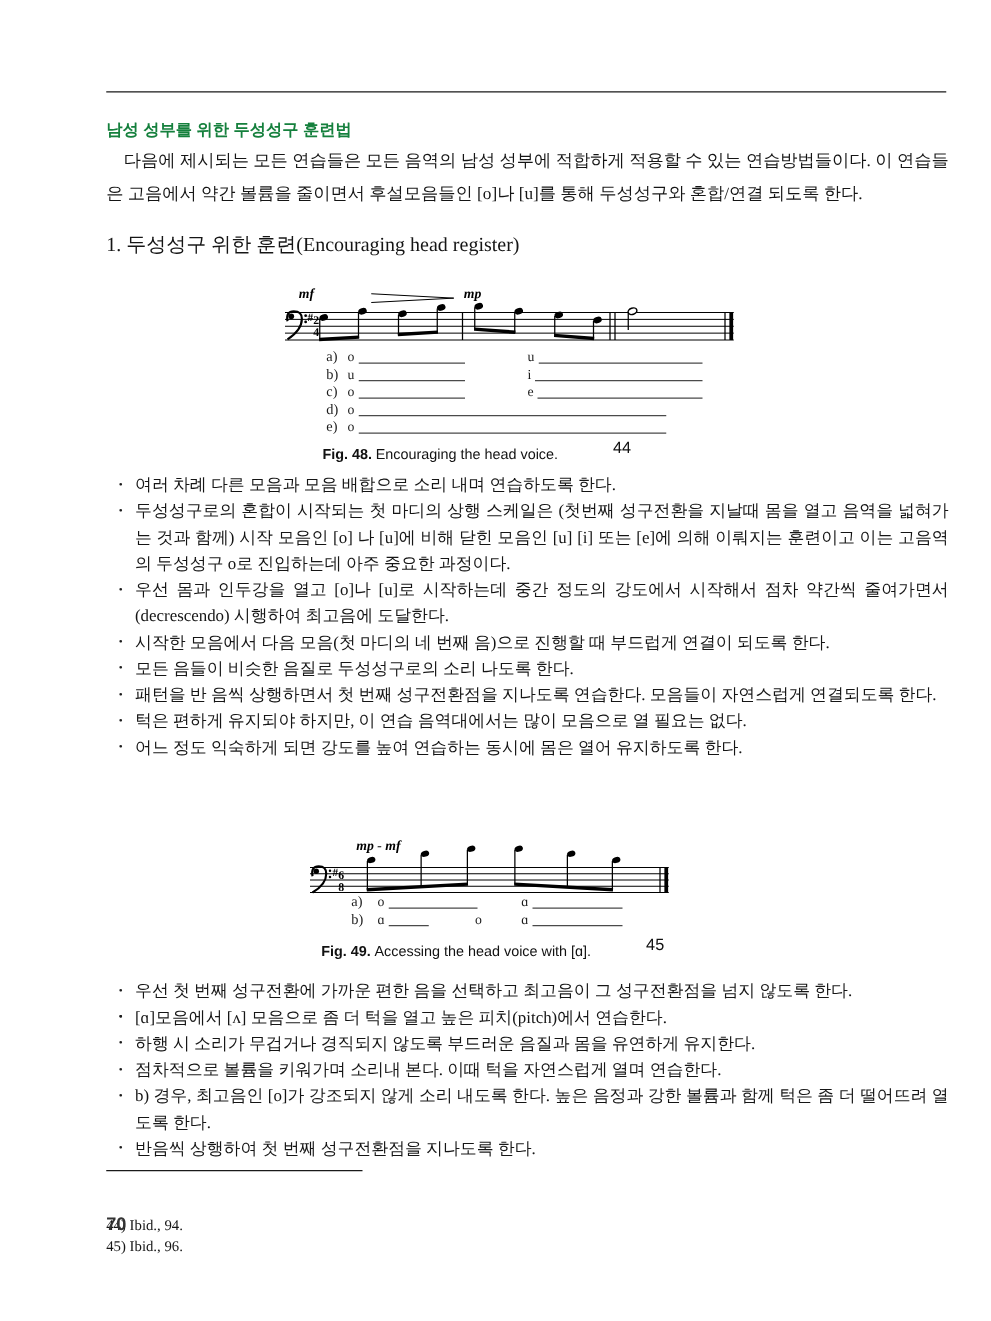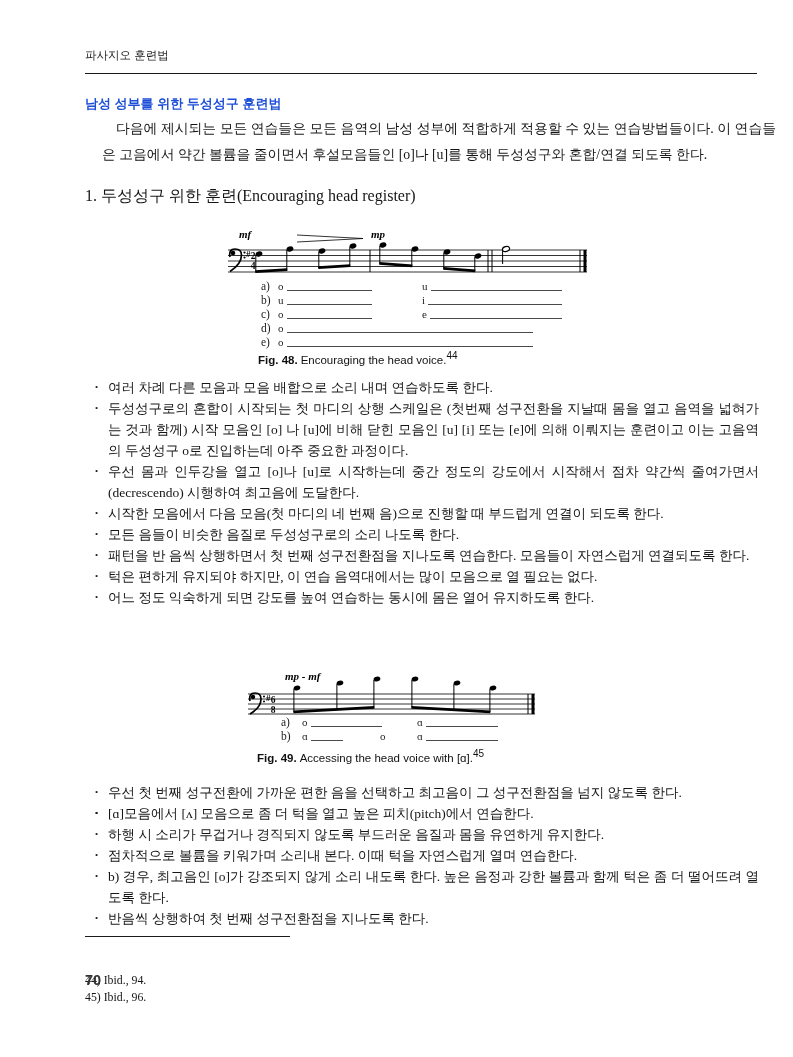--- a/index.html
+++ b/index.html
@@ -16,24 +16,24 @@
   .running-head{
     left:85px;top:48px;width:672px;
     font-family:"Liberation Sans", sans-serif;
     font-size:11.5px;color:#222;
   }
   .head-rule{left:85px;top:73px;width:672px;height:0;border-top:1.6px solid #1a1a1a;}
   
   .intro-heading{
     left:85px;top:95px;width:672px;
     font-family:"Liberation Sans", sans-serif;
-    font-weight:bold;font-size:13px;color:#1d4ed8;
+    font-weight:bold;font-size:13px;color:#15803d;
   }
   .intro-body{
-    left:102px;top:116px;width:674px;
+    left:85px;top:116px;width:674px;
     font-size:13.8px;line-height:26px;text-align:justify;
     text-indent:14px;color:#151515;
   }
   .section-title{
     left:85px;top:186px;width:672px;
     font-size:16px;color:#151515;
   }
   .section2-title{top:623px;}
   
   .figure{overflow:visible;}
@@ -56,21 +56,21 @@
   .vletter{flex:0 0 auto;}
   .vline{flex:1 1 auto;border-bottom:1px solid #4a4a4a;margin:0 0 2px 3px;height:0;}
   .fig-caption{
     position:absolute;
     font-family:"Liberation Sans", sans-serif;
     font-size:11.5px;color:#111;white-space:nowrap;
   }
   .fig48 .fig-caption{left:33px;top:124px;}
   .fig49 .fig-caption{left:12px;top:80px;}
   .fig-caption b{font-weight:bold;margin-right:3px;}
-  .fig-caption sup{font-size:10px;}
+  .fig-caption sup{font-size:13px;margin-left:44px;}
   
   .bullets{position:absolute;left:85px;width:674px;}
   .bullets-1{top:377px;}
   .bullets-2{top:782px;}
   .bullet-item{
     position:relative;padding-left:23px;
     font-size:13.5px;line-height:21px;text-align:justify;color:#151515;
   }
   .bullet-marker{
     position:absolute;left:10px;top:0;
@@ -98,21 +98,20 @@
   .dyn{font-family:"Liberation Serif", serif;font-style:italic;font-weight:bold;font-size:11px;fill:#000;}
   .timesig{font-family:"Liberation Serif", serif;font-weight:bold;font-size:9.5px;fill:#000;text-anchor:middle;}
   .keysig{font-family:"Liberation Serif", serif;font-weight:bold;font-size:9px;fill:#000;}
   .hairpin{stroke:#000;stroke-width:0.8;fill:none;}
 </style>
 </head>
 <body>
 
 <div class="page">
 
-  <div class="abs running-head">파사지오 훈련법</div>
   <div class="abs head-rule"></div>
 
   <div class="abs intro-heading">남성 성부를 위한 두성성구 훈련법</div>
   <div class="abs intro-body">다음에 제시되는 모든 연습들은 모든 음역의 남성 성부에 적합하게 적용할 수 있는 연습방법들이다. 이 연습들은 고음에서 약간 볼륨을 줄이면서 후설모음들인 [o]나 [u]를 통해 두성성구와 혼합/연결 되도록 한다.</div>
 
   <div class="abs section-title">1. 두성성구 위한 훈련(Encouraging head register)</div>
 
   <div class="abs figure fig48">
     <svg class="fig-svg" width="365" height="54" viewBox="0 0 365 54">
 

